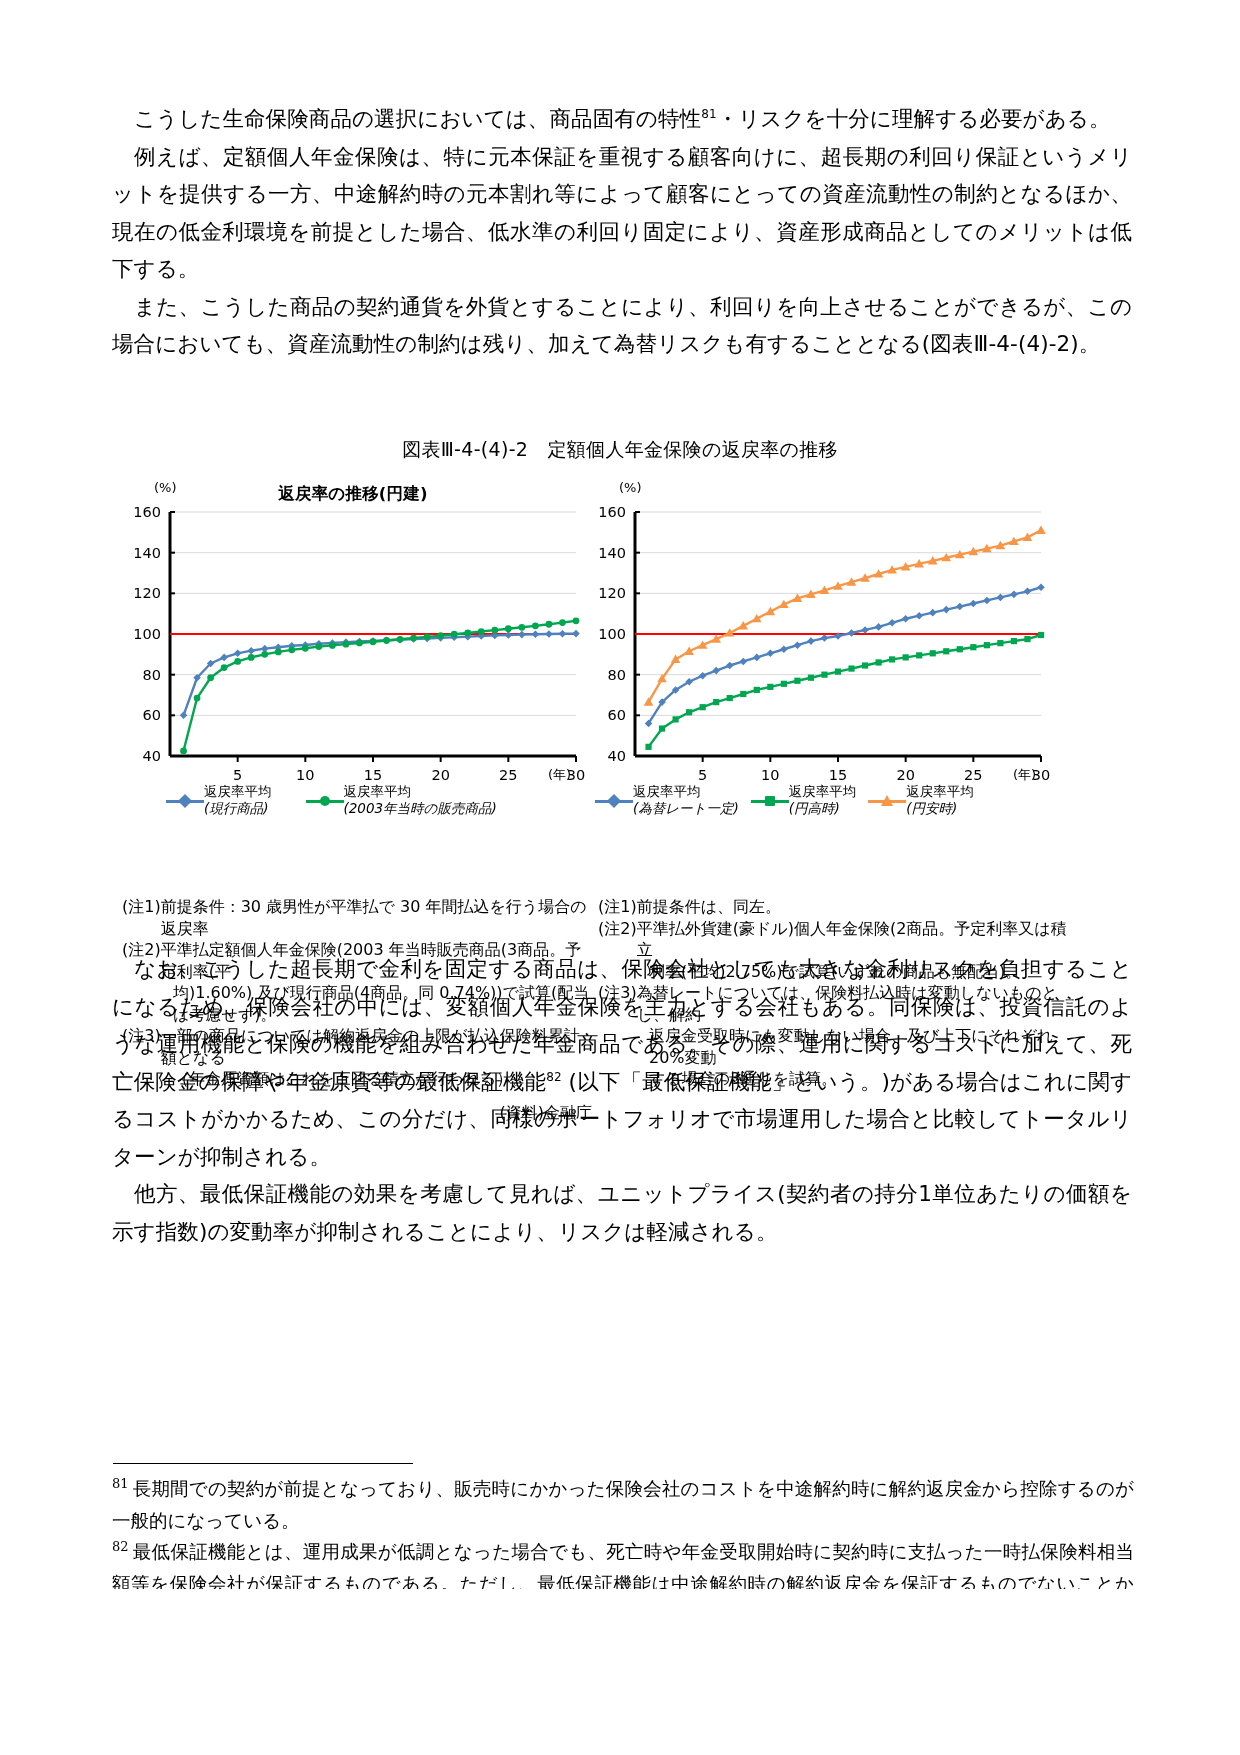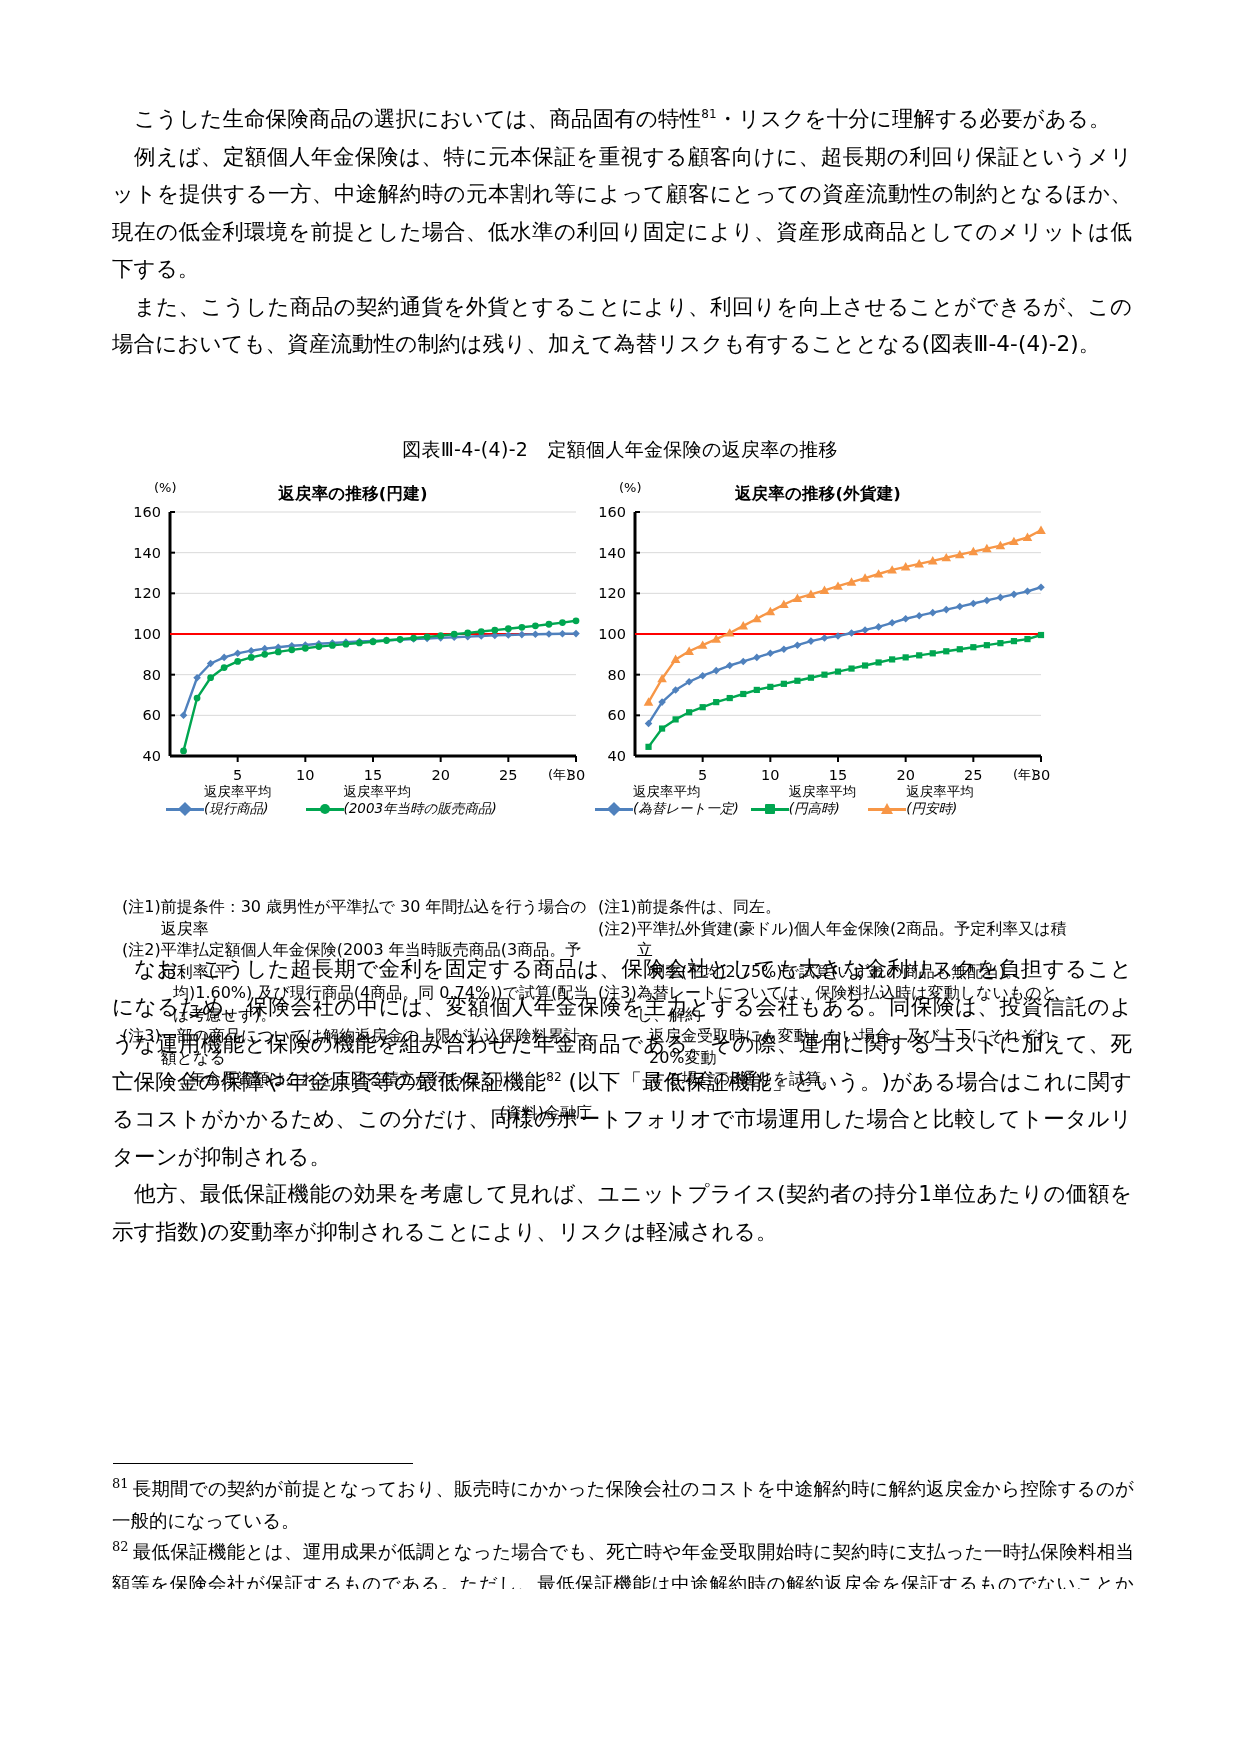--- a/index.html
+++ b/index.html
@@ -97,21 +97,21 @@
   
   .legend {
     position: absolute;
     display: flex;
     font-size: 13.5px;
     font-family: "DejaVu Sans", "Liberation Sans", sans-serif;
     line-height: 17px;
   }
   .legend-item {
     display: flex;
-    align-items: flex-end;
+    align-items: center;
   }
   .legend-mark {
     width: 38px;
     height: 17px;
     position: relative;
     flex: 0 0 38px;
     margin-top: 1px;
   }
   .legend-mark i.ln {
     position: absolute;
@@ -333,21 +333,20 @@
             <span class="legend-mark" style="color: rgb(0, 166, 80);">
               <i class="ln" style="background: rgb(0, 166, 80);"></i>
               <i class="mk mk-circle" style="background: rgb(0, 166, 80);"></i>
             </span>
             <span class="legend-text"><span>返戻率平均</span><span class="l2">(2003年当時の販売商品)</span></span>
           </div>
         </div>
     </div>
 
     <div class="chart-panel" id="chart-panel-right">
-      <div class="chart-title">返戻率の推移(外貨建)</div>
       <div class="unit-label" style="top:2px;left:36px;">(%)</div>
       <div class="svg-holder">
         <svg id="svg-foreign" width="470" height="300" viewBox="0 0 470 300">
             <line x1="52" y1="256" x2="458" y2="256" stroke="#d9d9d9" stroke-width="1"></line>
             <line x1="52" y1="215.33333333333334" x2="458" y2="215.33333333333334" stroke="#d9d9d9" stroke-width="1"></line>
             <line x1="52" y1="174.66666666666666" x2="458" y2="174.66666666666666" stroke="#d9d9d9" stroke-width="1"></line>
             <line x1="52" y1="134" x2="458" y2="134" stroke="#d9d9d9" stroke-width="1"></line>
             <line x1="52" y1="93.33333333333333" x2="458" y2="93.33333333333333" stroke="#d9d9d9" stroke-width="1"></line>
             <line x1="52" y1="52.666666666666664" x2="458" y2="52.666666666666664" stroke="#d9d9d9" stroke-width="1"></line>
             <line x1="52" y1="12" x2="458" y2="12" stroke="#d9d9d9" stroke-width="1"></line>

